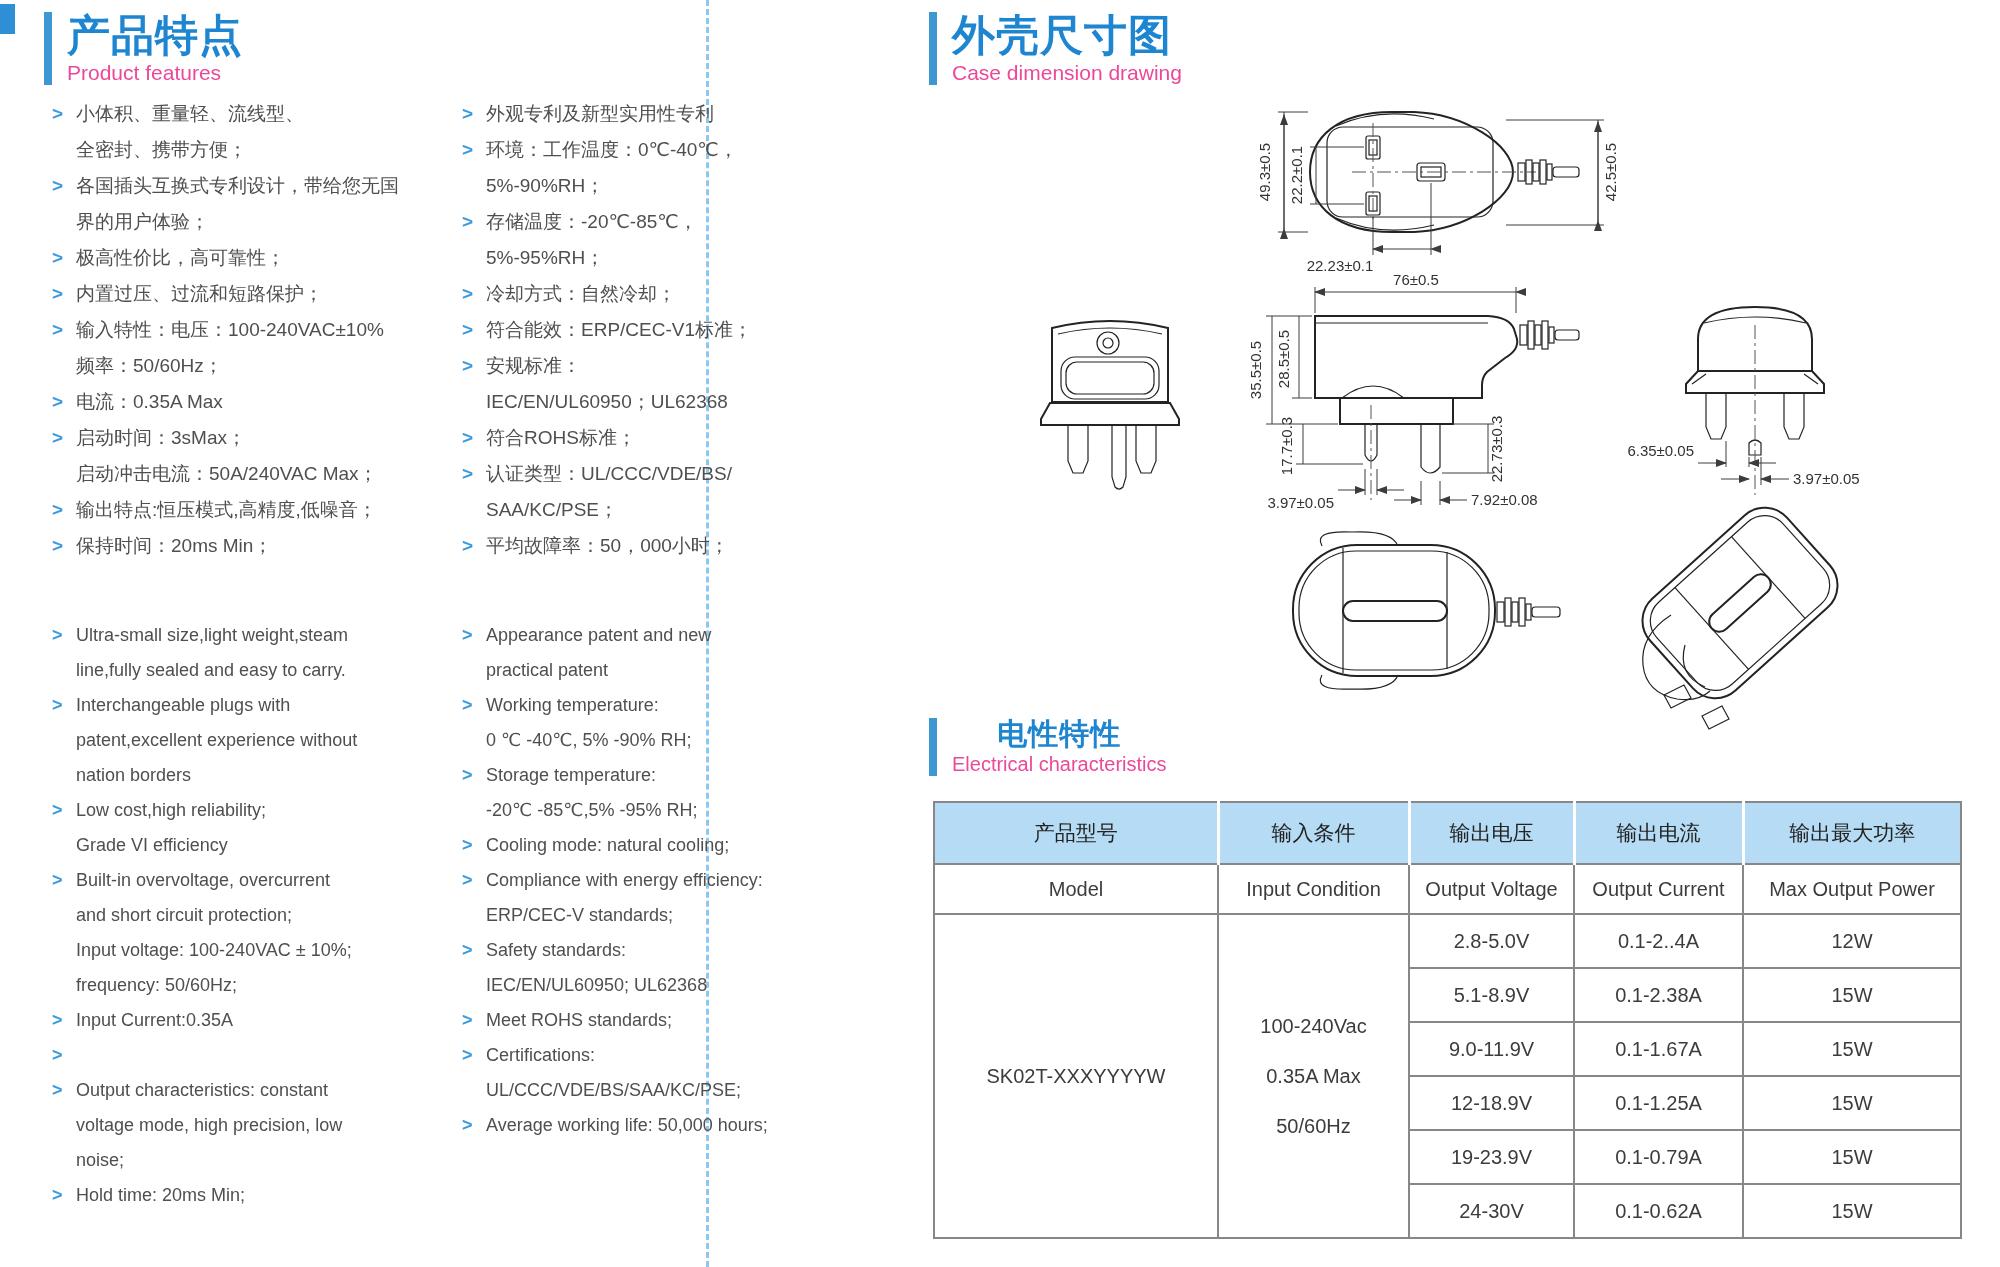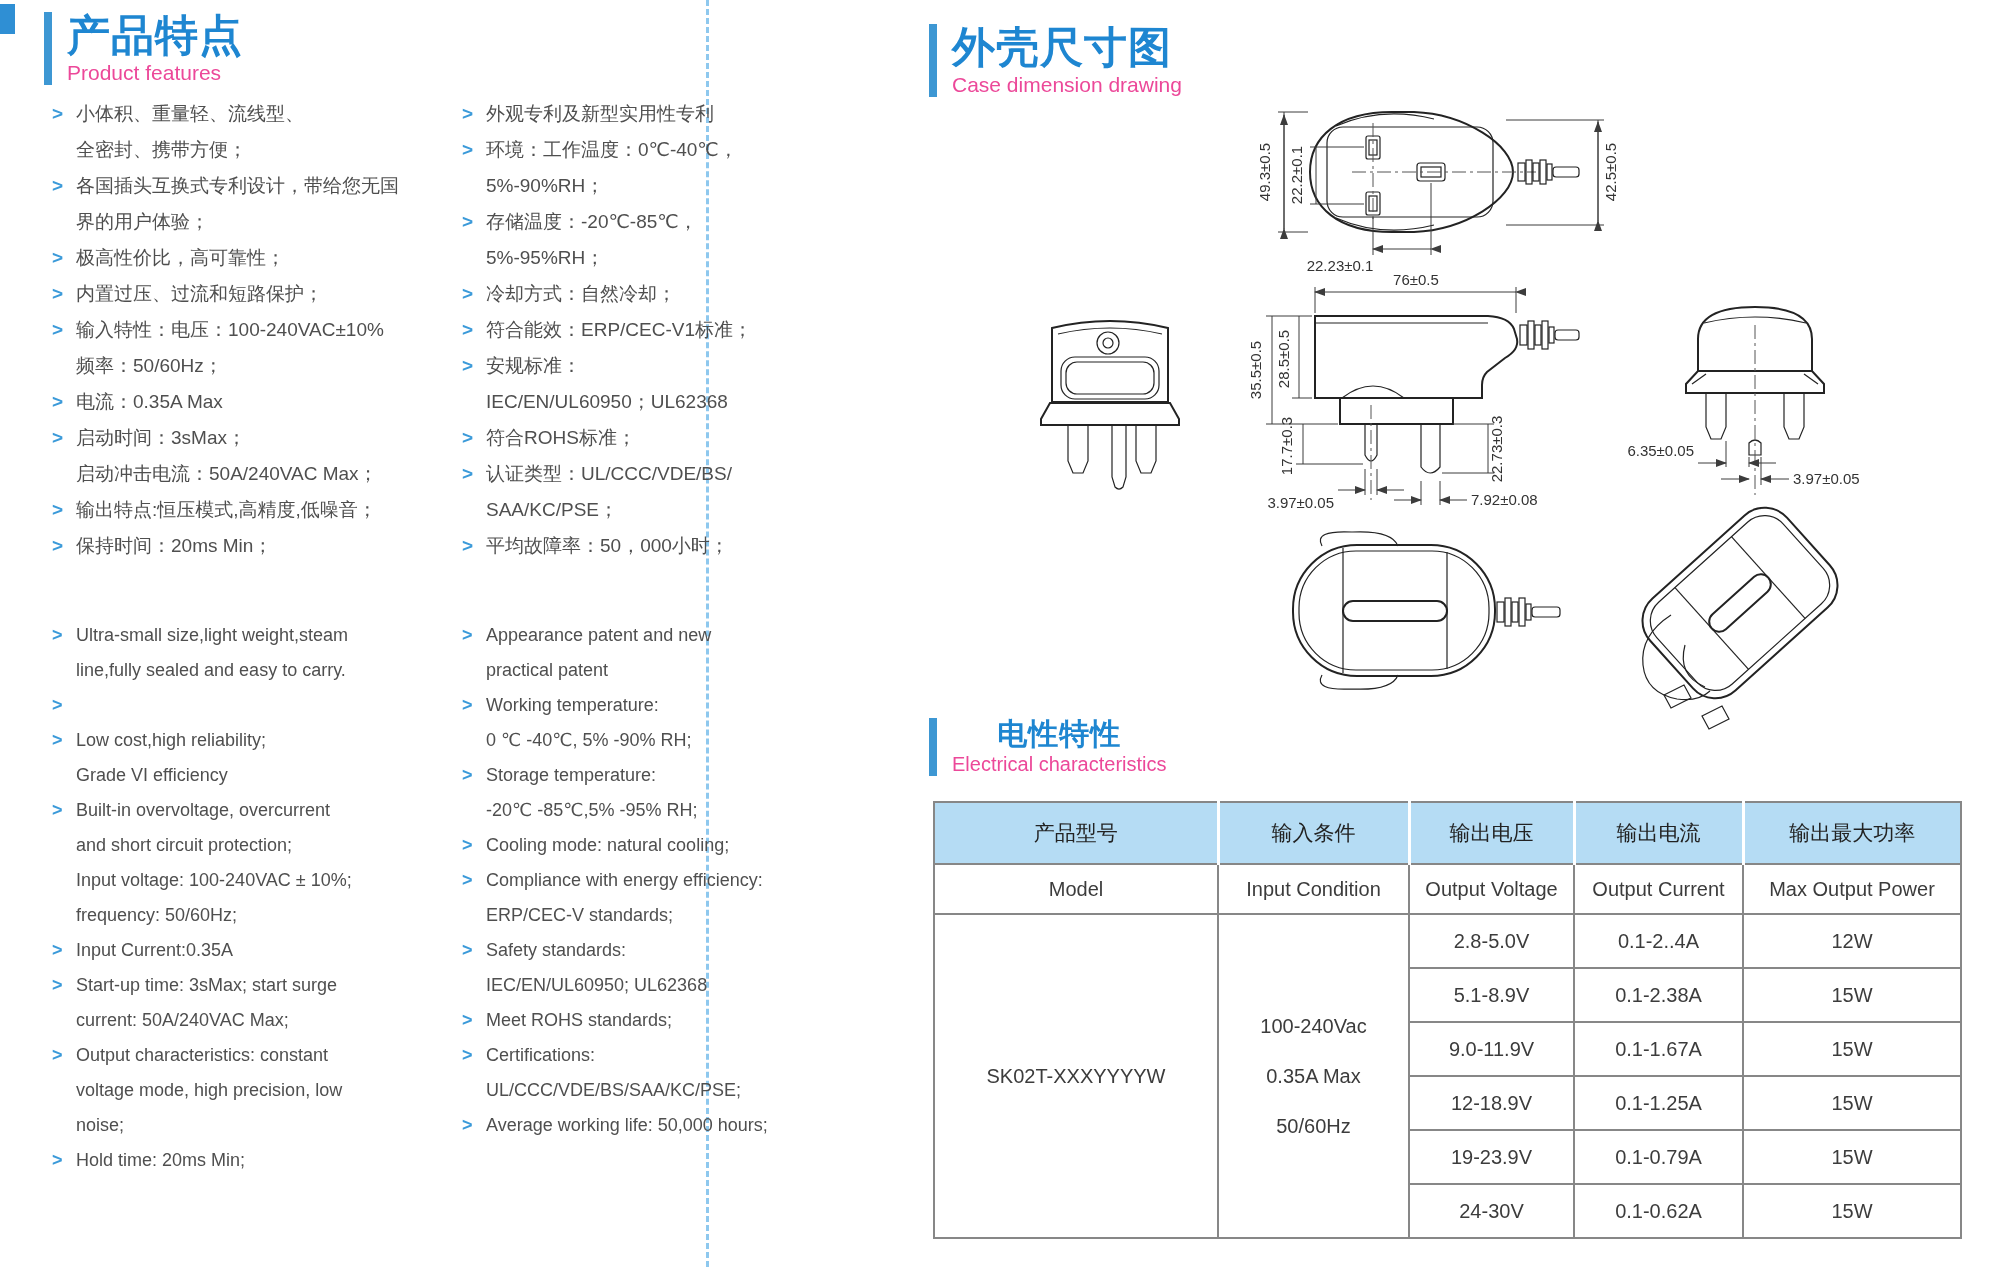--- a/index.html
+++ b/index.html
@@ -9,21 +9,21 @@
   }
   .corner-mark{position:absolute;left:0;top:4px;width:15px;height:30px;background:#2f8fd4;}
   .divider{position:absolute;left:706px;top:0;height:1267px;width:0;border-left:3px dashed #8ec8ee;}
 
   .section-header{position:absolute;border-left:8px solid #3d97d3;padding-left:15px;}
   .h-zh{font-size:43px;font-weight:bold;color:#1e86d1;line-height:1.08;letter-spacing:1px;}
   .h-en{font-size:21px;color:#ec4899;margin-top:3px;}
   .section-header.small .h-zh{font-size:30px;}
   .section-header.small .h-en{font-size:20px;}
   #pf-header{left:44px;top:12px;}
-  #cd-header{left:929px;top:24px;}
+  #cd-header{left:929px;top:12px;}
   #ec-header{left:929px;top:718px;text-align:center;}
 
   ul.features{position:absolute;margin:0;padding:0;list-style:none;}
   ul.features li{display:flex;align-items:flex-start;}
   ul.features .arrow{flex:0 0 24px;color:#3b9ad9;font-weight:bold;}
   ul.features .txt{white-space:pre;}
   ul.zh{font-size:19px;line-height:36px;}
   ul.en{font-size:18px;line-height:35px;}
   #zh-col1{left:52px;top:96px;width:330px;}
   #zh-col2{left:462px;top:96px;width:245px;}
@@ -144,41 +144,42 @@
 </ul>
 
 <ul class="features en" id="en-col1">
   <li>
       <span class="arrow">&gt;</span>
       <span class="txt">Ultra-small size,light weight,steam
 line,fully sealed and easy to carry.</span>
     </li>
   <li>
       <span class="arrow">&gt;</span>
+      <span class="txt">Interchangeable plugs with
+patent,excellent experience without
+nation borders</span>
     </li>
   <li>
       <span class="arrow">&gt;</span>
       <span class="txt">Low cost,high reliability;
 Grade VI efficiency</span>
     </li>
   <li>
       <span class="arrow">&gt;</span>
       <span class="txt">Built-in overvoltage, overcurrent
 and short circuit protection;
 Input voltage: 100-240VAC ± 10%;
 frequency: 50/60Hz;</span>
     </li>
   <li>
       <span class="arrow">&gt;</span>
       <span class="txt">Input Current:0.35A</span>
     </li>
   <li>
       <span class="arrow">&gt;</span>
-      <span class="txt">Start-up time: 3sMax; start surge
-current: 50A/240VAC Max;</span>
     </li>
   <li>
       <span class="arrow">&gt;</span>
       <span class="txt">Output characteristics: constant
 voltage mode, high precision, low
 noise;</span>
     </li>
   <li>
       <span class="arrow">&gt;</span>
       <span class="txt">Hold time: 20ms Min;</span>

